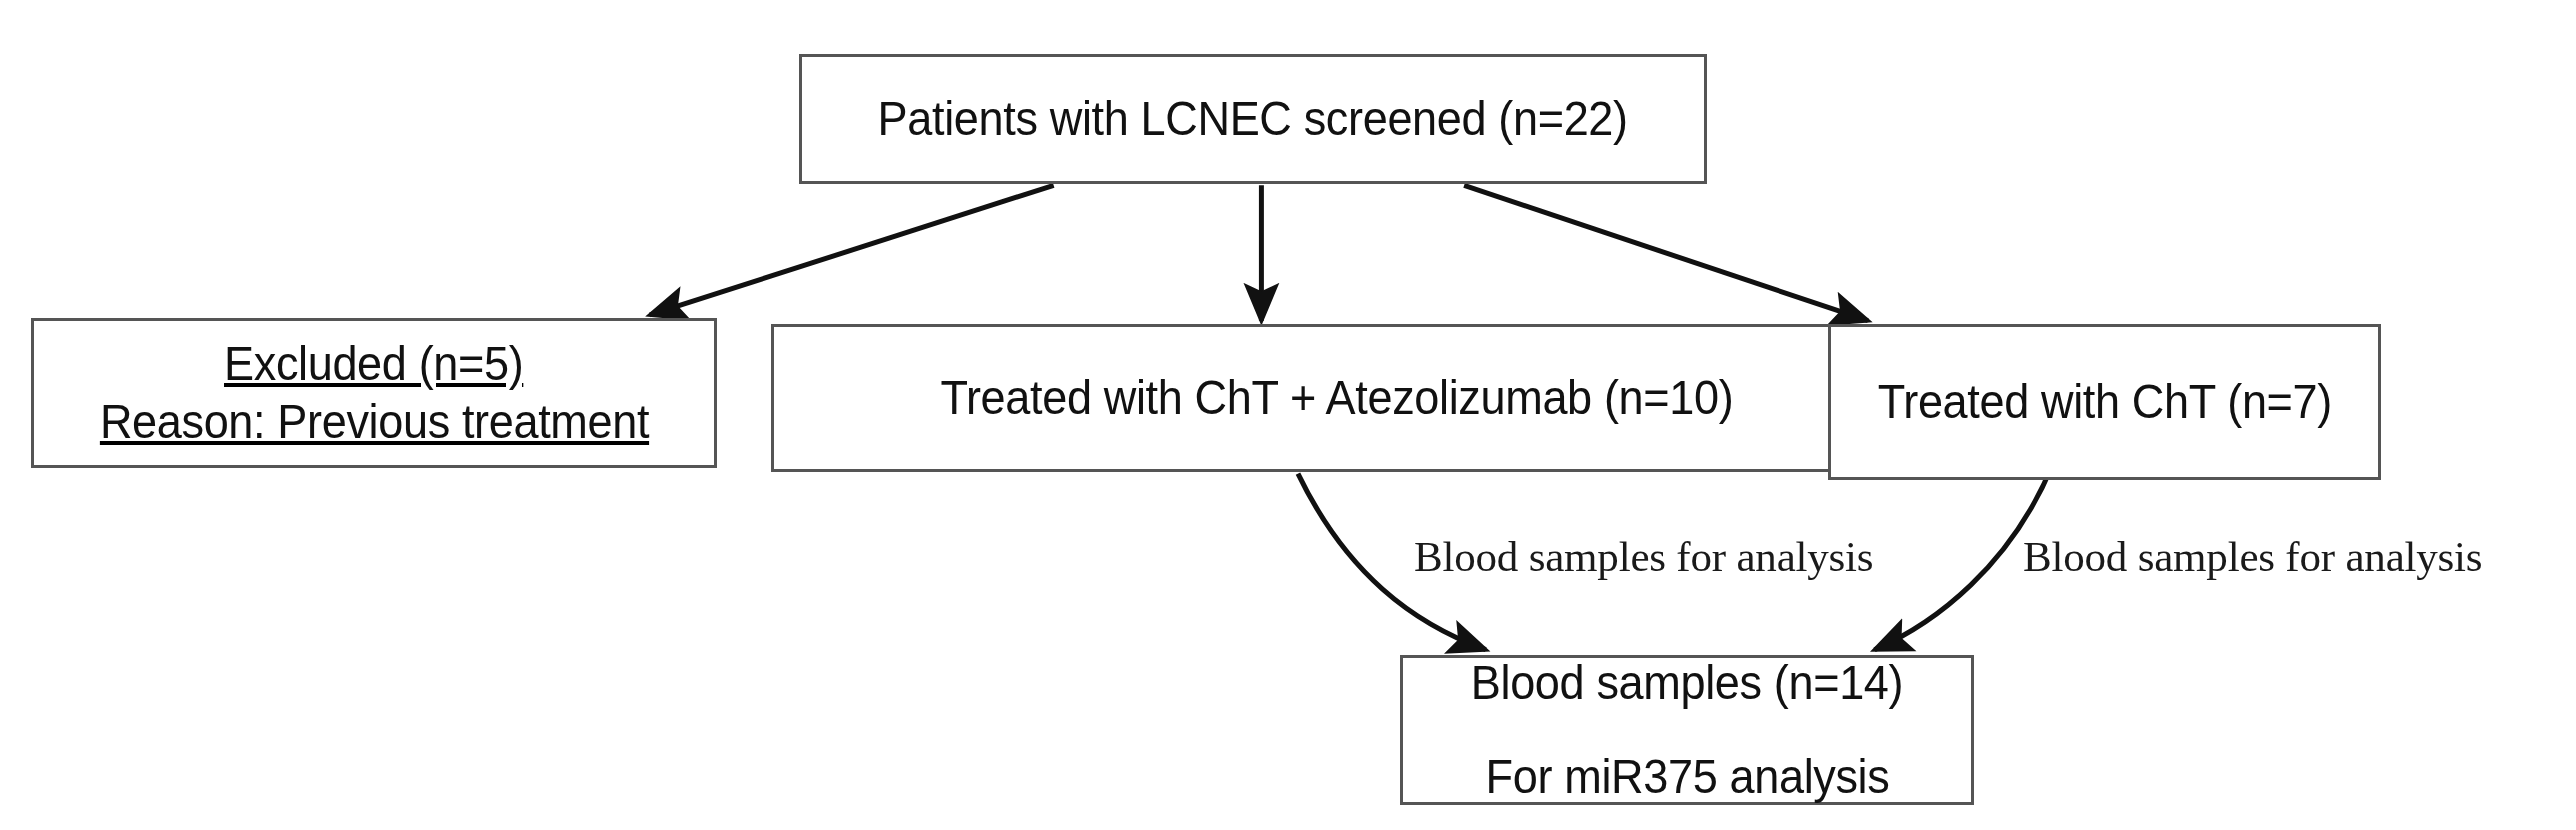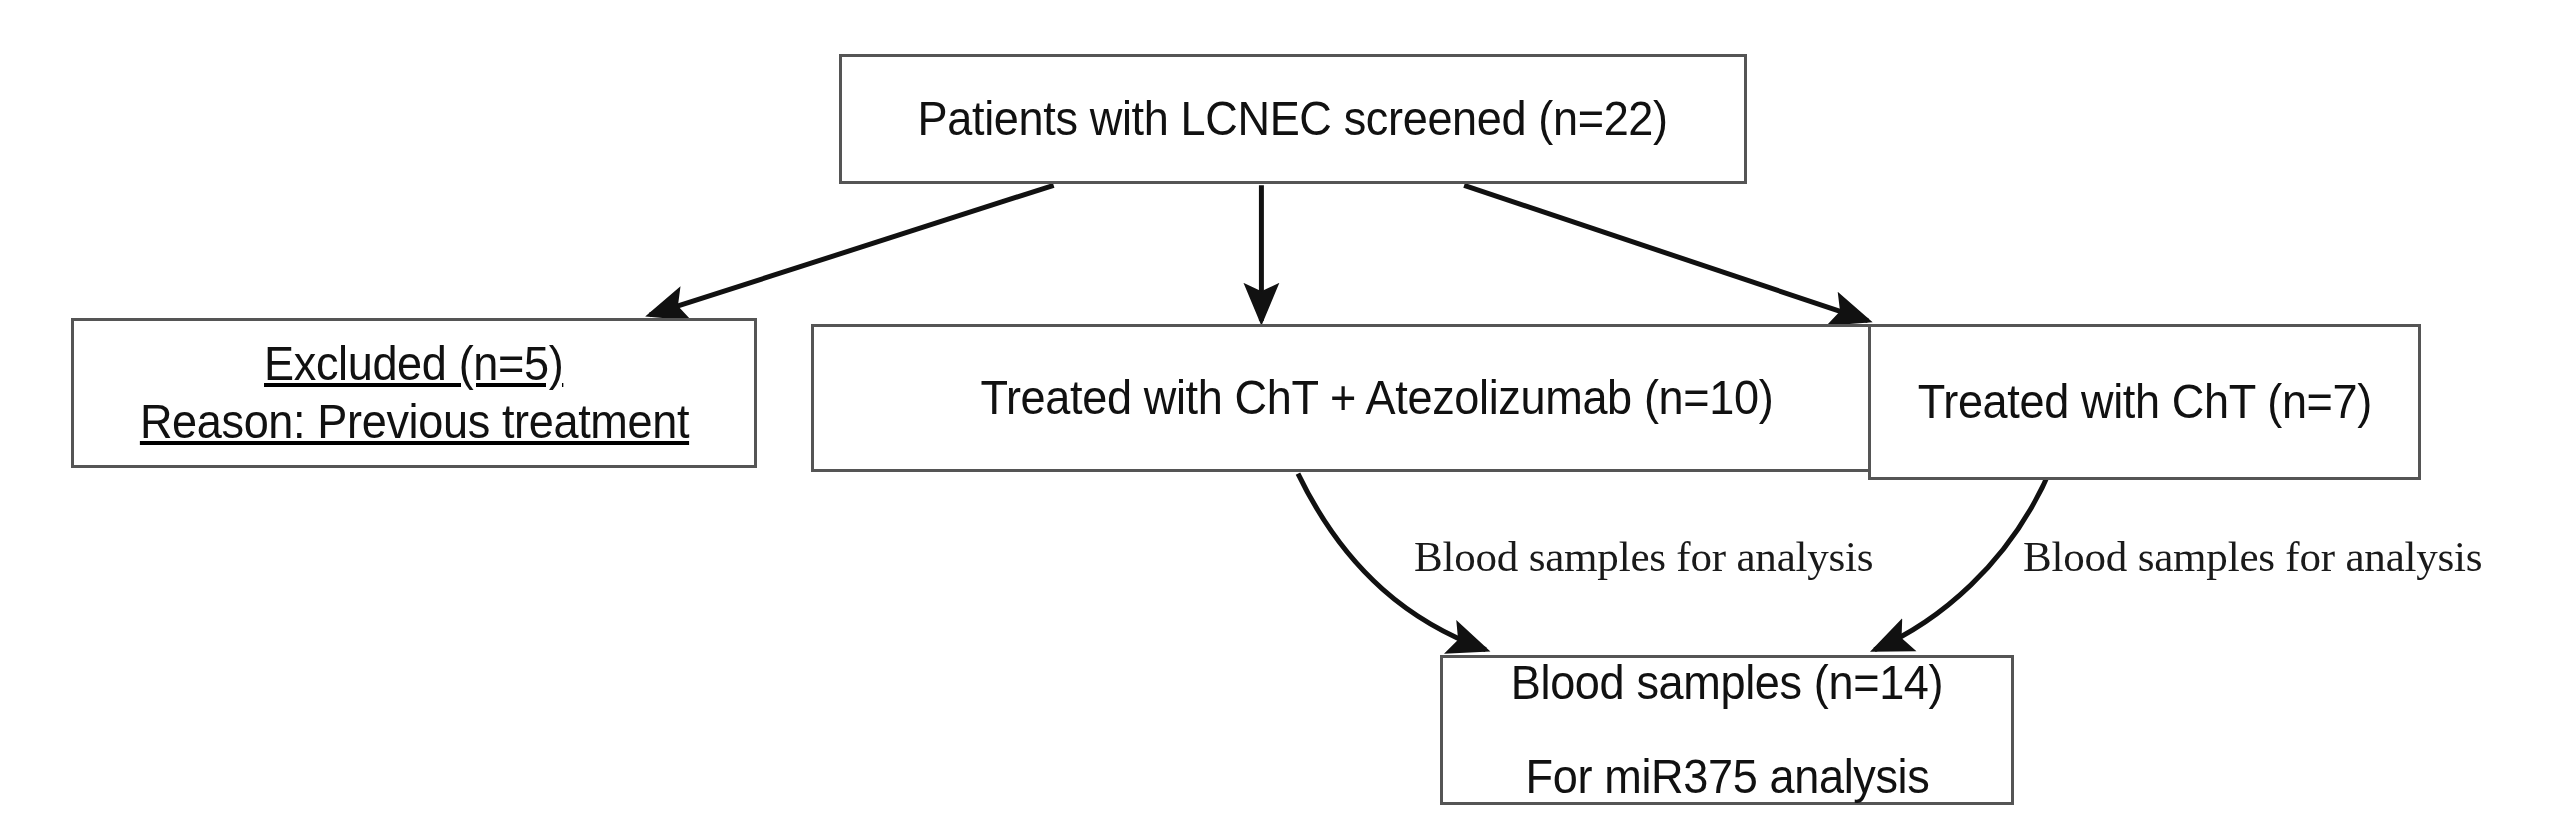--- a/index.html
+++ b/index.html
@@ -28,21 +28,20 @@
     position: absolute;
     box-sizing: border-box;
     background: #ffffff;
     border: 3.3px solid #555555;
     display: flex;
     flex-direction: column;
     align-items: center;
     justify-content: center;
     text-align: right;
     z-index: 2;
-    margin-left: 40px;
   }
   .node .line {
     display: block;
     font-family: "Liberation Sans", sans-serif;
     font-size: 49px;
     line-height: 1.18;
     color: #111111;
     white-space: nowrap;
     letter-spacing: -0.4px;
     transform: scaleX(0.92);

